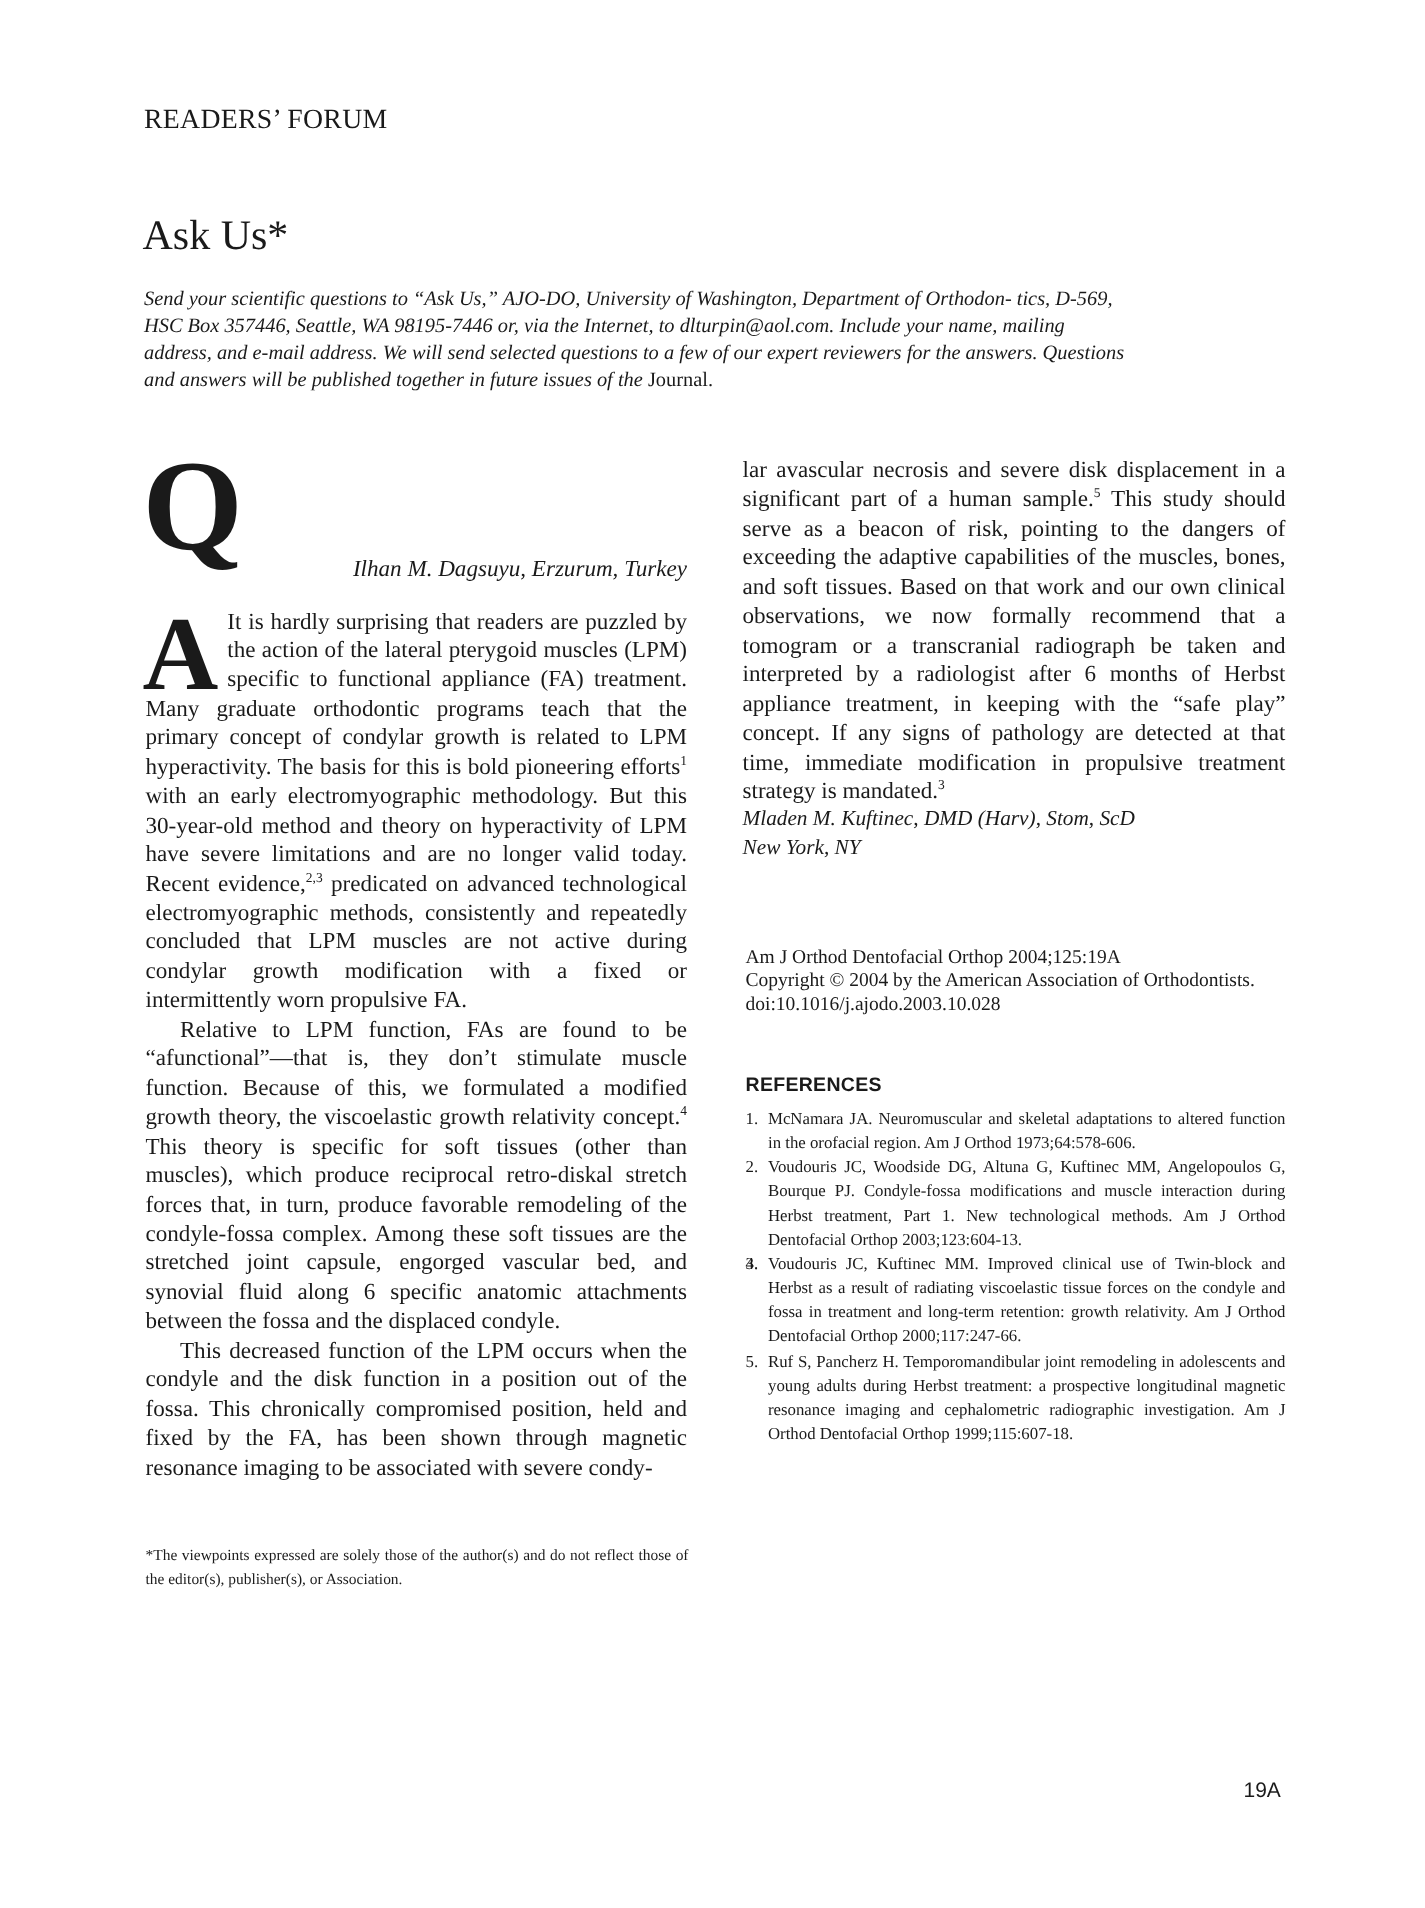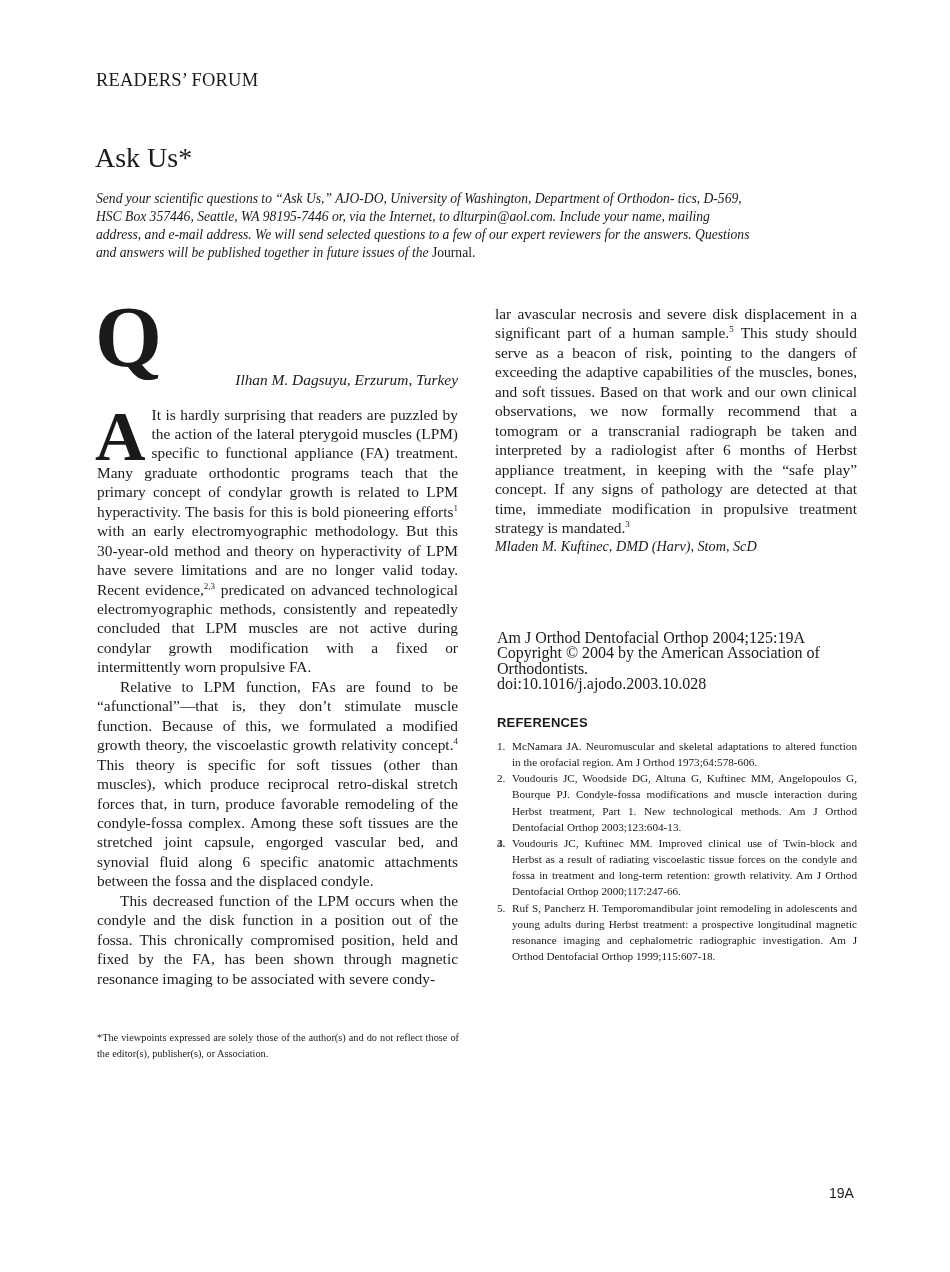--- a/index.html
+++ b/index.html
@@ -50,21 +50,21 @@
   sup { font-size: 9px; line-height: 0; vertical-align: 6px; }
 
   .footnote-left {
     position: absolute; left: 97px; top: 1030px; width: 362px;
     font-size: 10.3px; line-height: 15.5px; text-align: justify;
   }
   .signature { font-style: italic; font-size: 14.2px; line-height: 18.2px; margin-top: 0; }
 
   .citation {
     position: absolute; left: 497px; top: 630px; width: 360px;
-    font-size: 16px; line-height: 15.3px;
+    font-size: 13px; line-height: 15.3px;
   }
   .refs-heading {
     position: absolute; left: 497px; top: 715px;
     font-family: "Liberation Sans", "DejaVu Sans", sans-serif;
     font-weight: bold; font-size: 13px; letter-spacing: 0.2px;
   }
   .refs {
     position: absolute; left: 497px; top: 738px; width: 360px;
     margin: 0; padding: 0; list-style: none;
   }
@@ -99,20 +99,21 @@
     <p class="body indent">This decreased function of the LPM occurs when the condyle and the disk function in a position out of the fossa. This chronically compromised position, held and fixed by the FA, has been shown through magnetic resonance imaging to be associated with severe condy-</p>
   </div>
 </div>
 
 <div class="footnote-left">*The viewpoints expressed are solely those of the author(s) and do not reflect those of the editor(s), publisher(s), or Association.</div>
 
 <div class="col col-right">
   <p class="body"><span>lar avascular necrosis and severe disk displacement in a significant part of a human sample.</span><sup>5</sup><span> This study should serve as a beacon of risk, pointing to the dangers of exceeding the adaptive capabilities of the muscles, bones, and soft tissues. Based on that work and our own clinical observations, we now formally recommend that a tomogram or a transcranial radiograph be taken and interpreted by a radiologist after 6 months of Herbst appliance treatment, in keeping with the “safe play” concept. If any signs of pathology are detected at that time, immediate modification in propulsive treatment strategy is mandated.</span><sup>3</sup></p>
   <div class="signature">
     <div>Mladen M. Kuftinec, DMD (Harv), Stom, ScD</div>
+    <div>New York, NY</div>
   </div>
 </div>
 
 <div class="citation">
   <div>Am J Orthod Dentofacial Orthop 2004;125:19A</div>
   <div>Copyright © 2004 by the American Association of Orthodontists.</div>
   <div>doi:10.1016/j.ajodo.2003.10.028</div>
 </div>
 
 <div class="refs-heading">REFERENCES</div>

